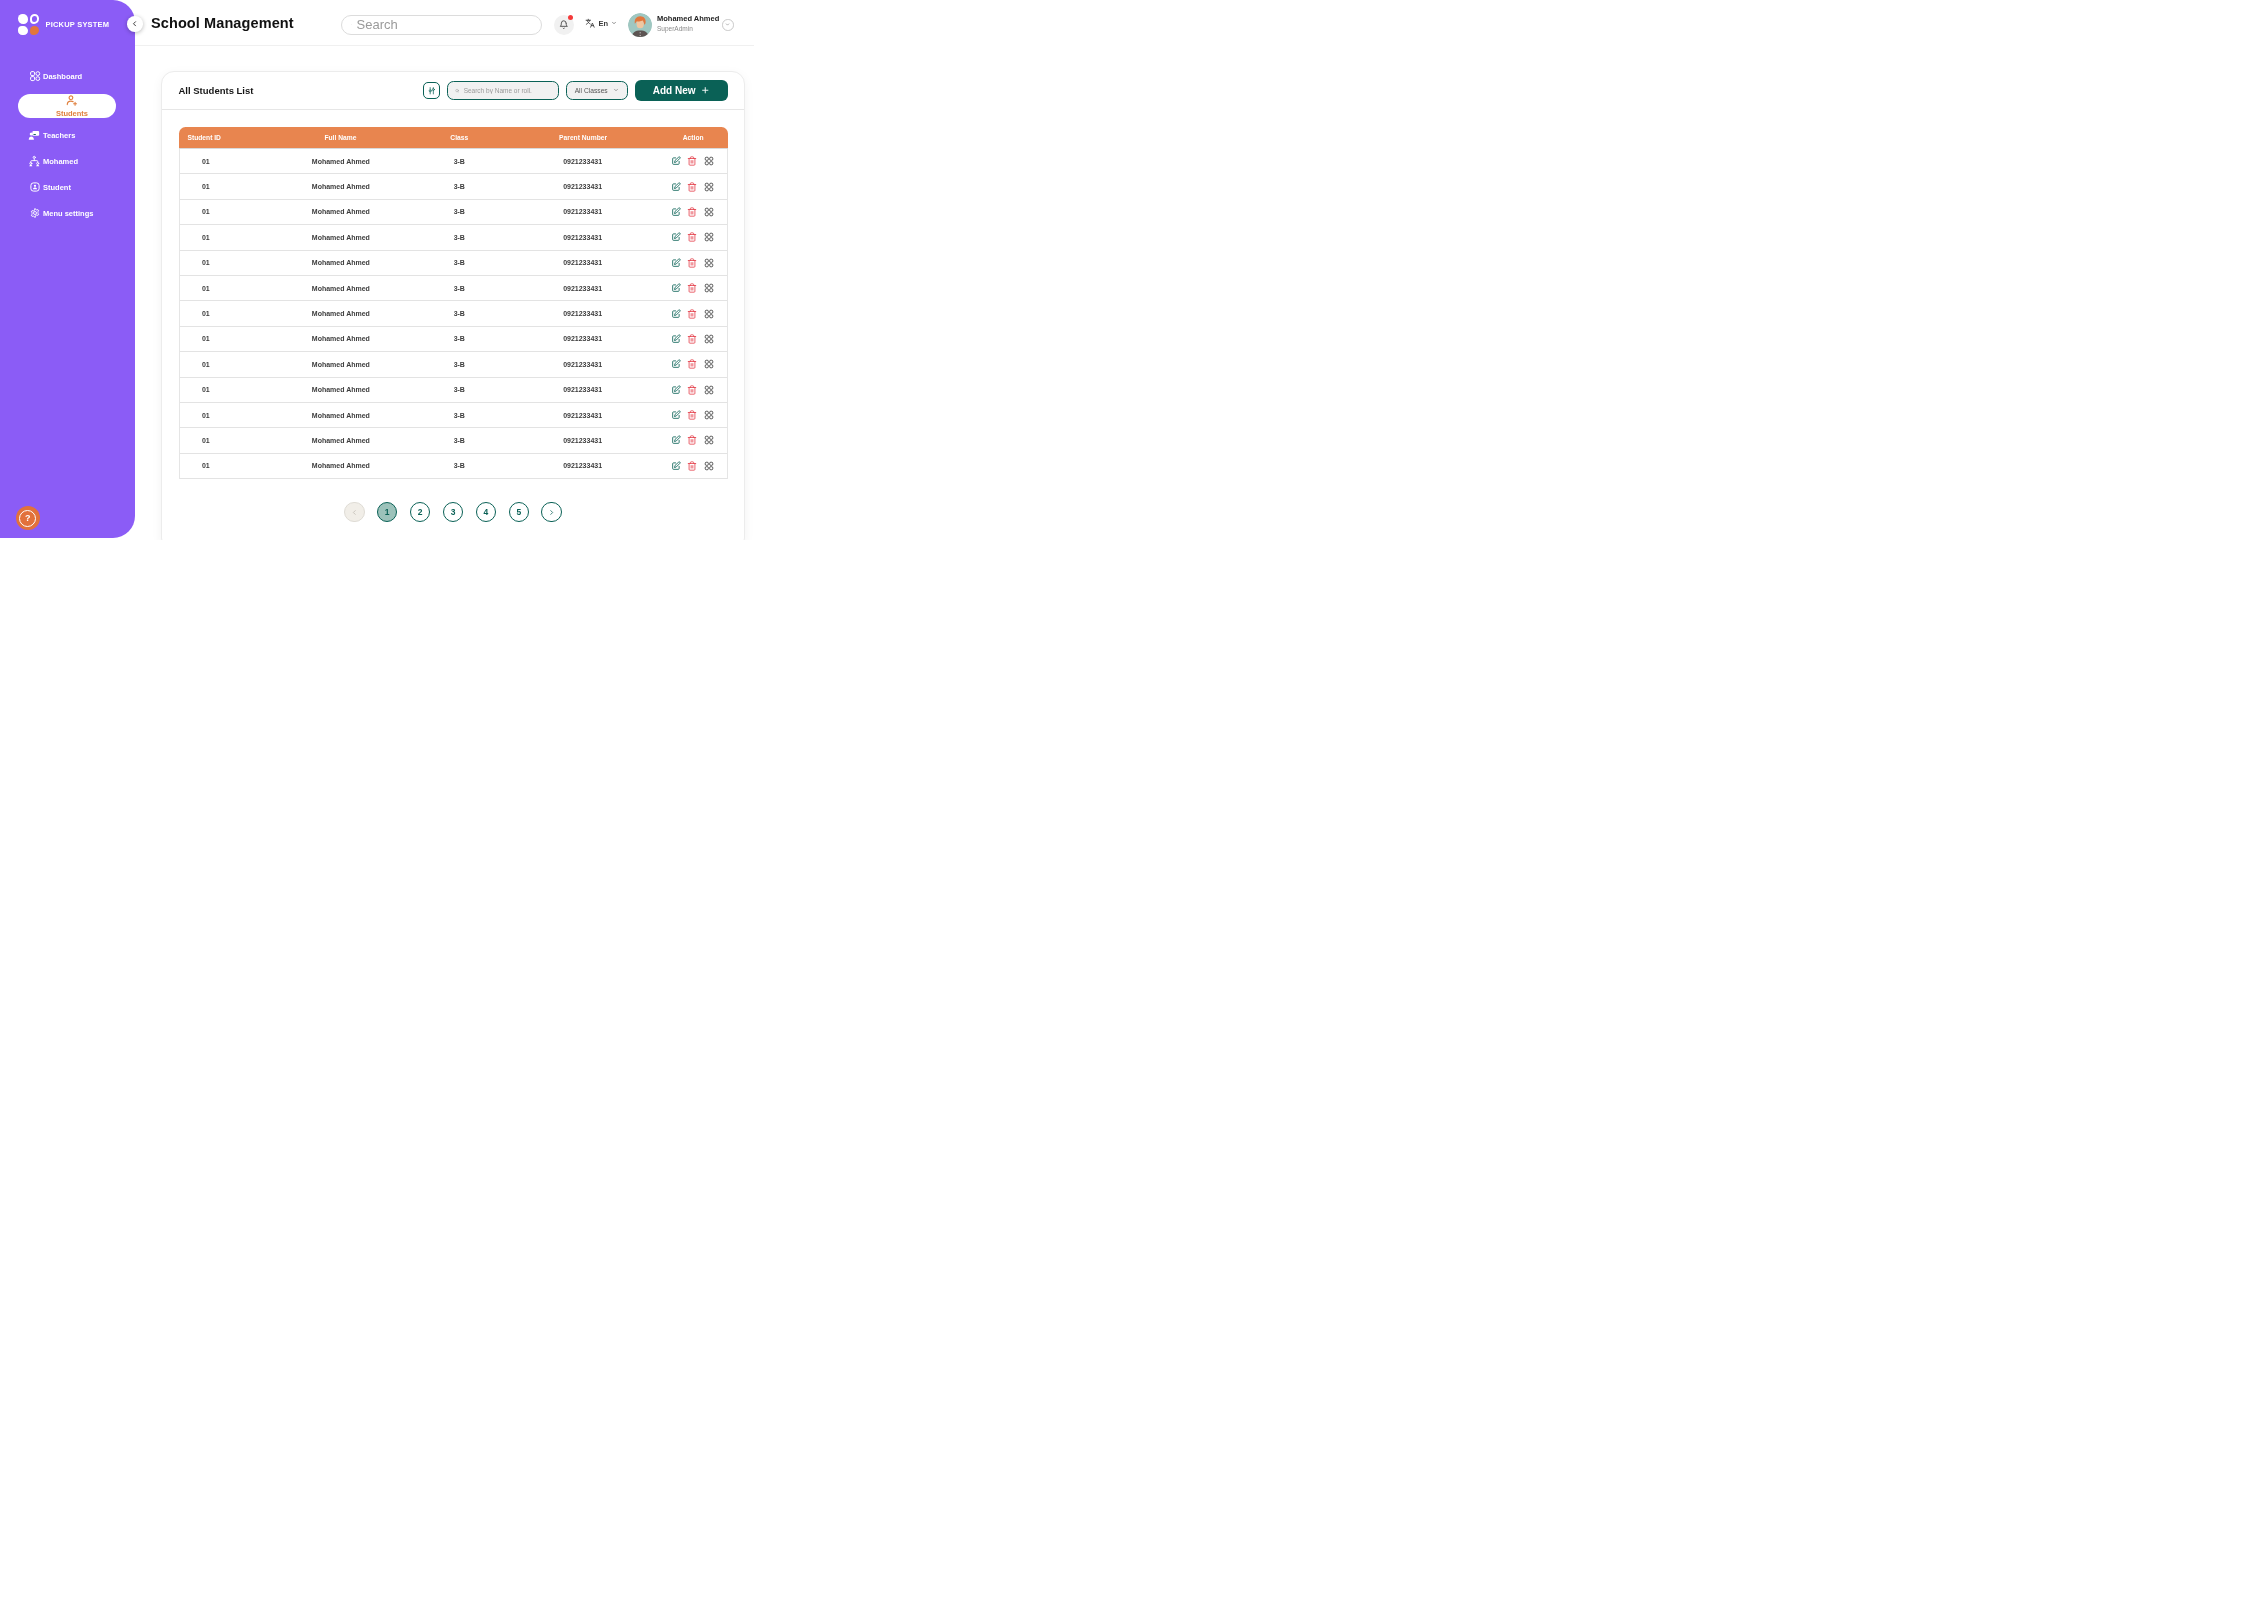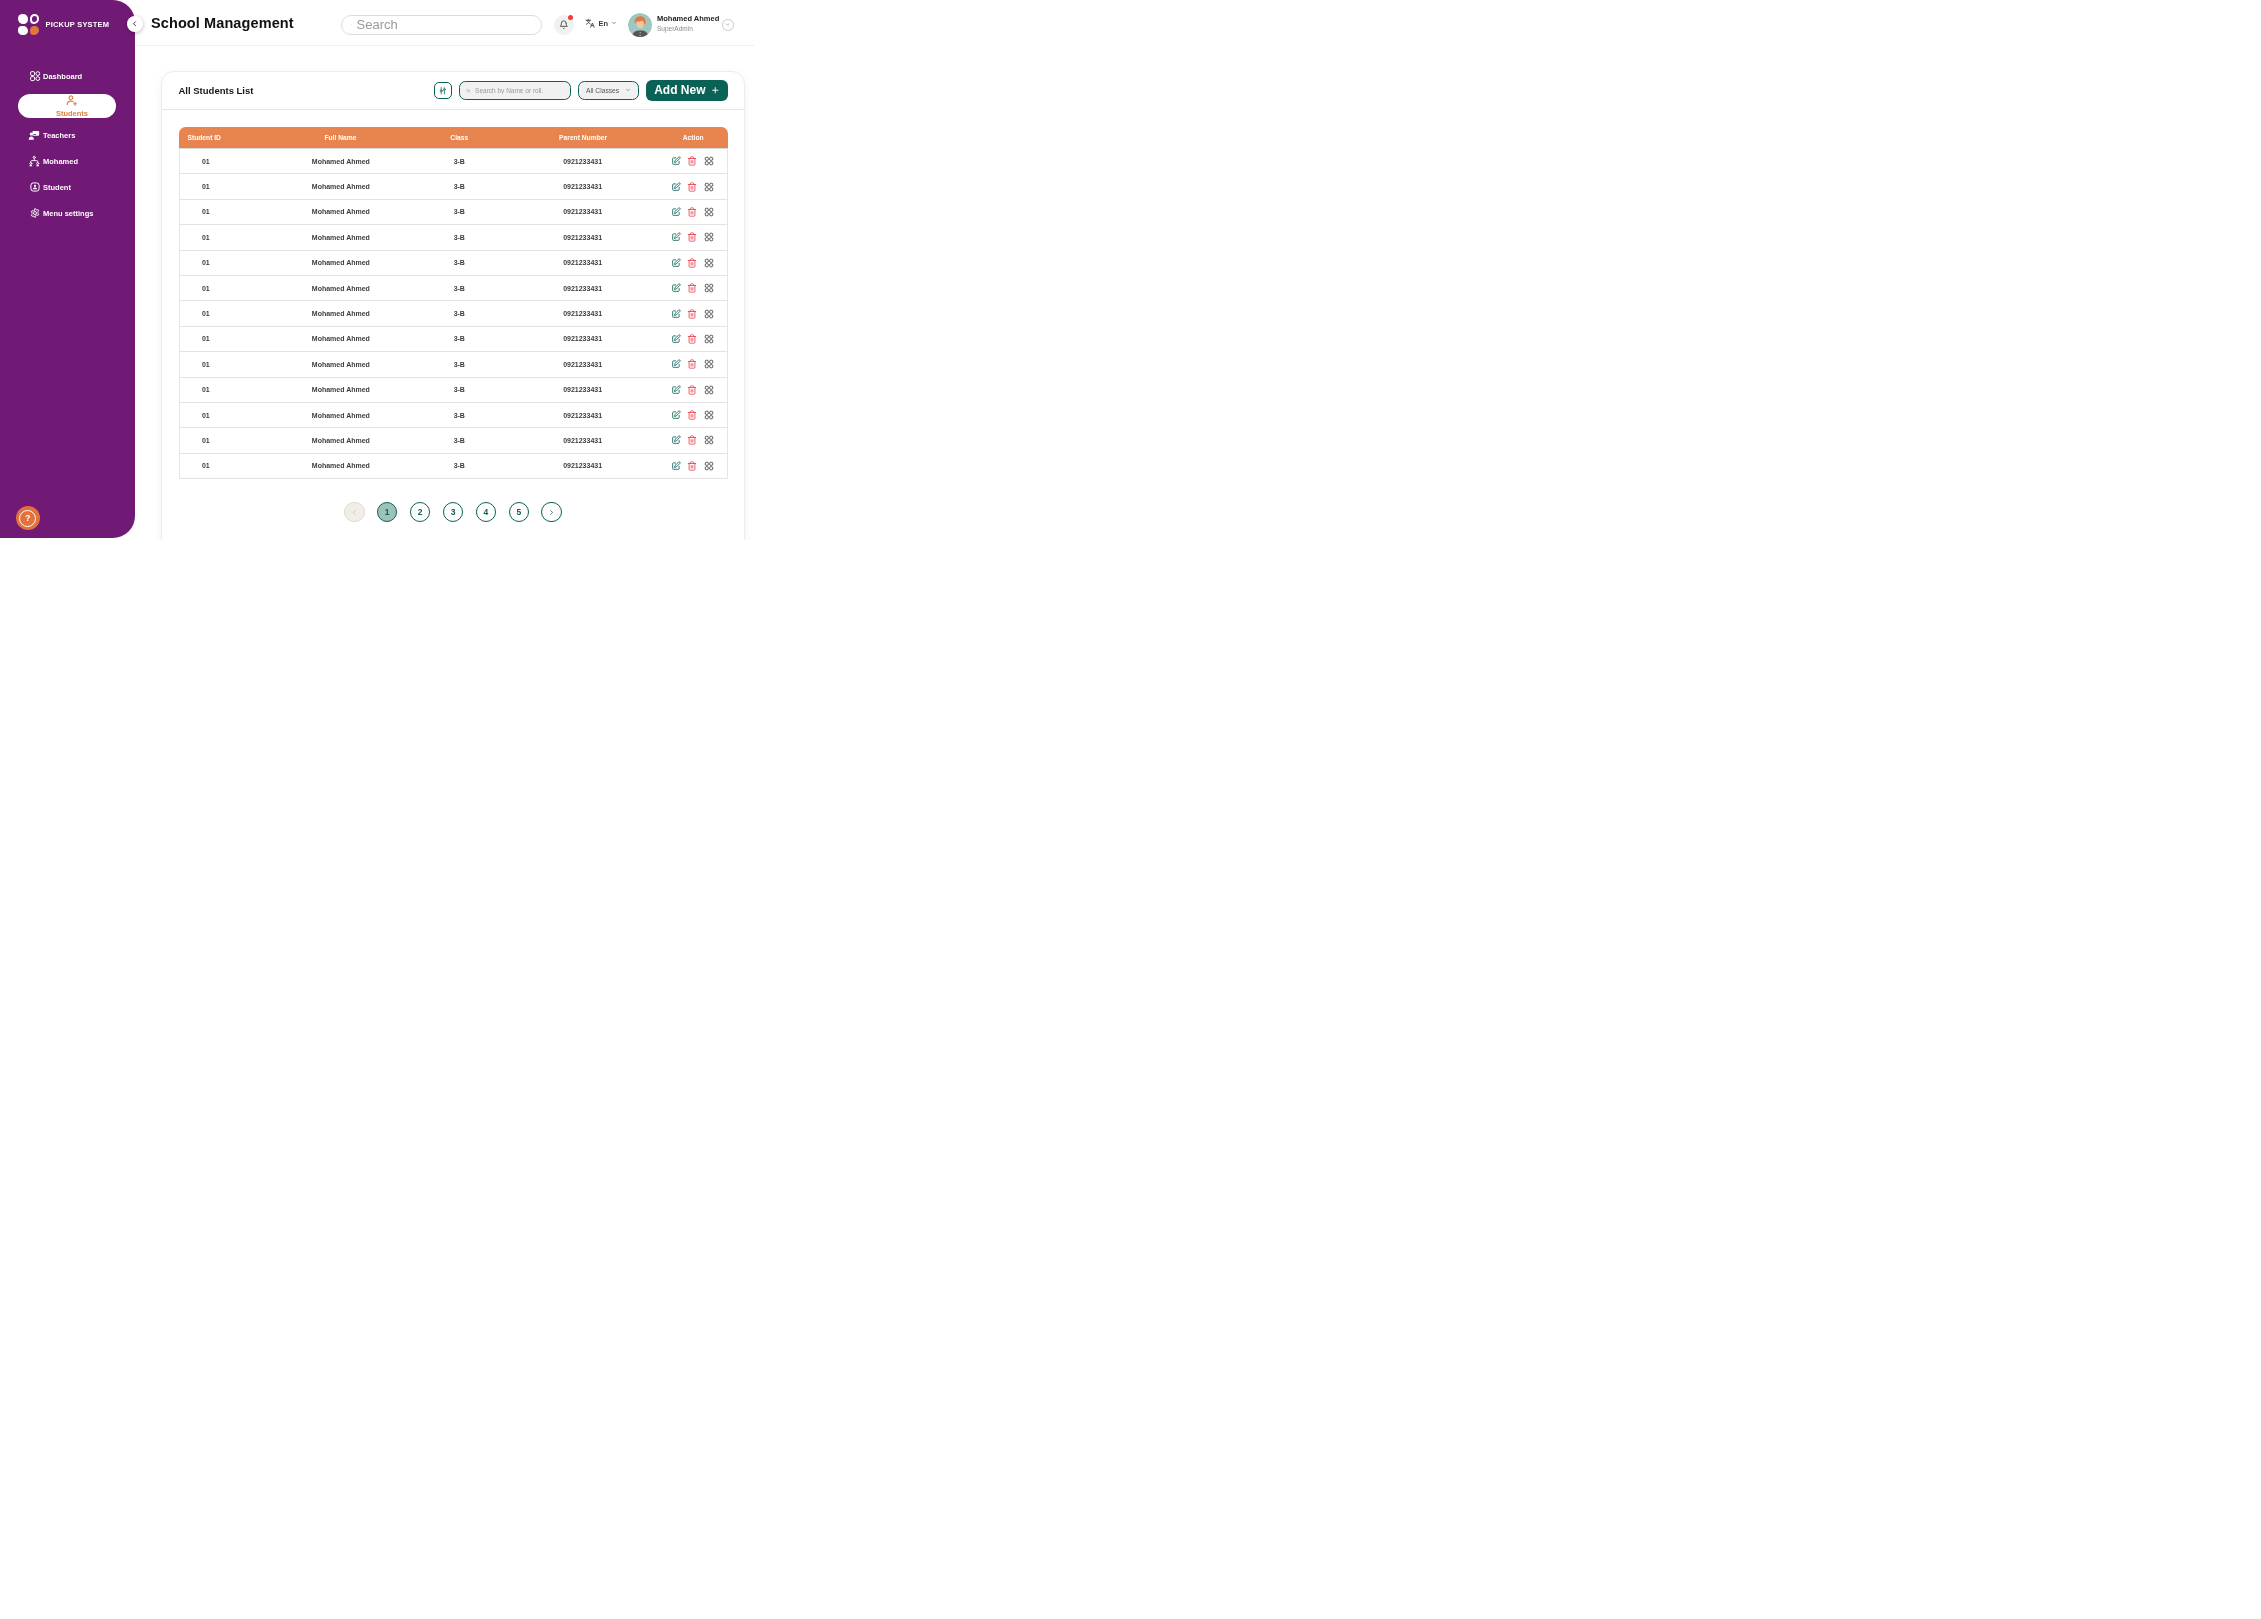--- a/index.html
+++ b/index.html
@@ -8,21 +8,21 @@
     font-family:"Liberation Sans", sans-serif;
     background:#ffffff;
     position:relative;
     overflow:hidden;
     color:#222;
   }
   
   .sidebar {
     position:absolute; left:0; top:0;
     width:135px; height:538px;
-    background:#701a75;
+    background:#8b5cf6;
     border-radius:0 22px 22px 0;
     z-index:5;
   }
   .logo-row { display:flex; align-items:center; gap:6.5px; padding:14px 0 0 18px; }
   .logo-grid { display:grid; grid-template-columns:9.5px 9.5px; grid-template-rows:9.5px 9.5px; gap:2px; }
   .blob { background:#fff; }
   .blob.b1 { border-radius:48% 52% 45% 55%; }
   .blob.b2 { background:transparent; border:2.2px solid #fff; border-radius:52% 48% 55% 45%; }
   .blob.b3 { border-radius:45% 55% 50% 50%; }
   .blob.b4 { background:#E2763C; border-radius:50% 50% 55% 45%; }
@@ -136,23 +136,23 @@
   }
   .mini-search input::placeholder { color:#9a9a9a; }
   .class-filter {
     height:19px; background:#F1F1F1;
     border:0.7px solid #0A6156; border-radius:6.5px;
     padding:0 7.5px; display:flex; align-items:center; gap:5.5px;
     color:#555; font-size:6.7px; cursor:pointer;
   }
   .add-btn {
     height:21.4px; background:#0A6156; color:#fff; border:none;
-    border-radius:6px; padding:0 8px;
+    border-radius:6px; padding:0 18px;
     display:flex; align-items:center; gap:5.5px;
-    font-size:12px; font-weight:bold; font-family:inherit; cursor:pointer;
+    font-size:10px; font-weight:bold; font-family:inherit; cursor:pointer;
   }
   
   .table { margin:17px 16.5px 0; }
   .thead {
     display:flex; align-items:center; height:22px;
     background:#E8854F; border-radius:6.5px 6.5px 0 0;
     color:#fff; font-weight:bold; font-size:6.7px;
     border-bottom:0.5px solid #d9d9d9;
   }
   .tbody { border-left:0.5px solid #e5e5e5; border-right:0.5px solid #e5e5e5; }

